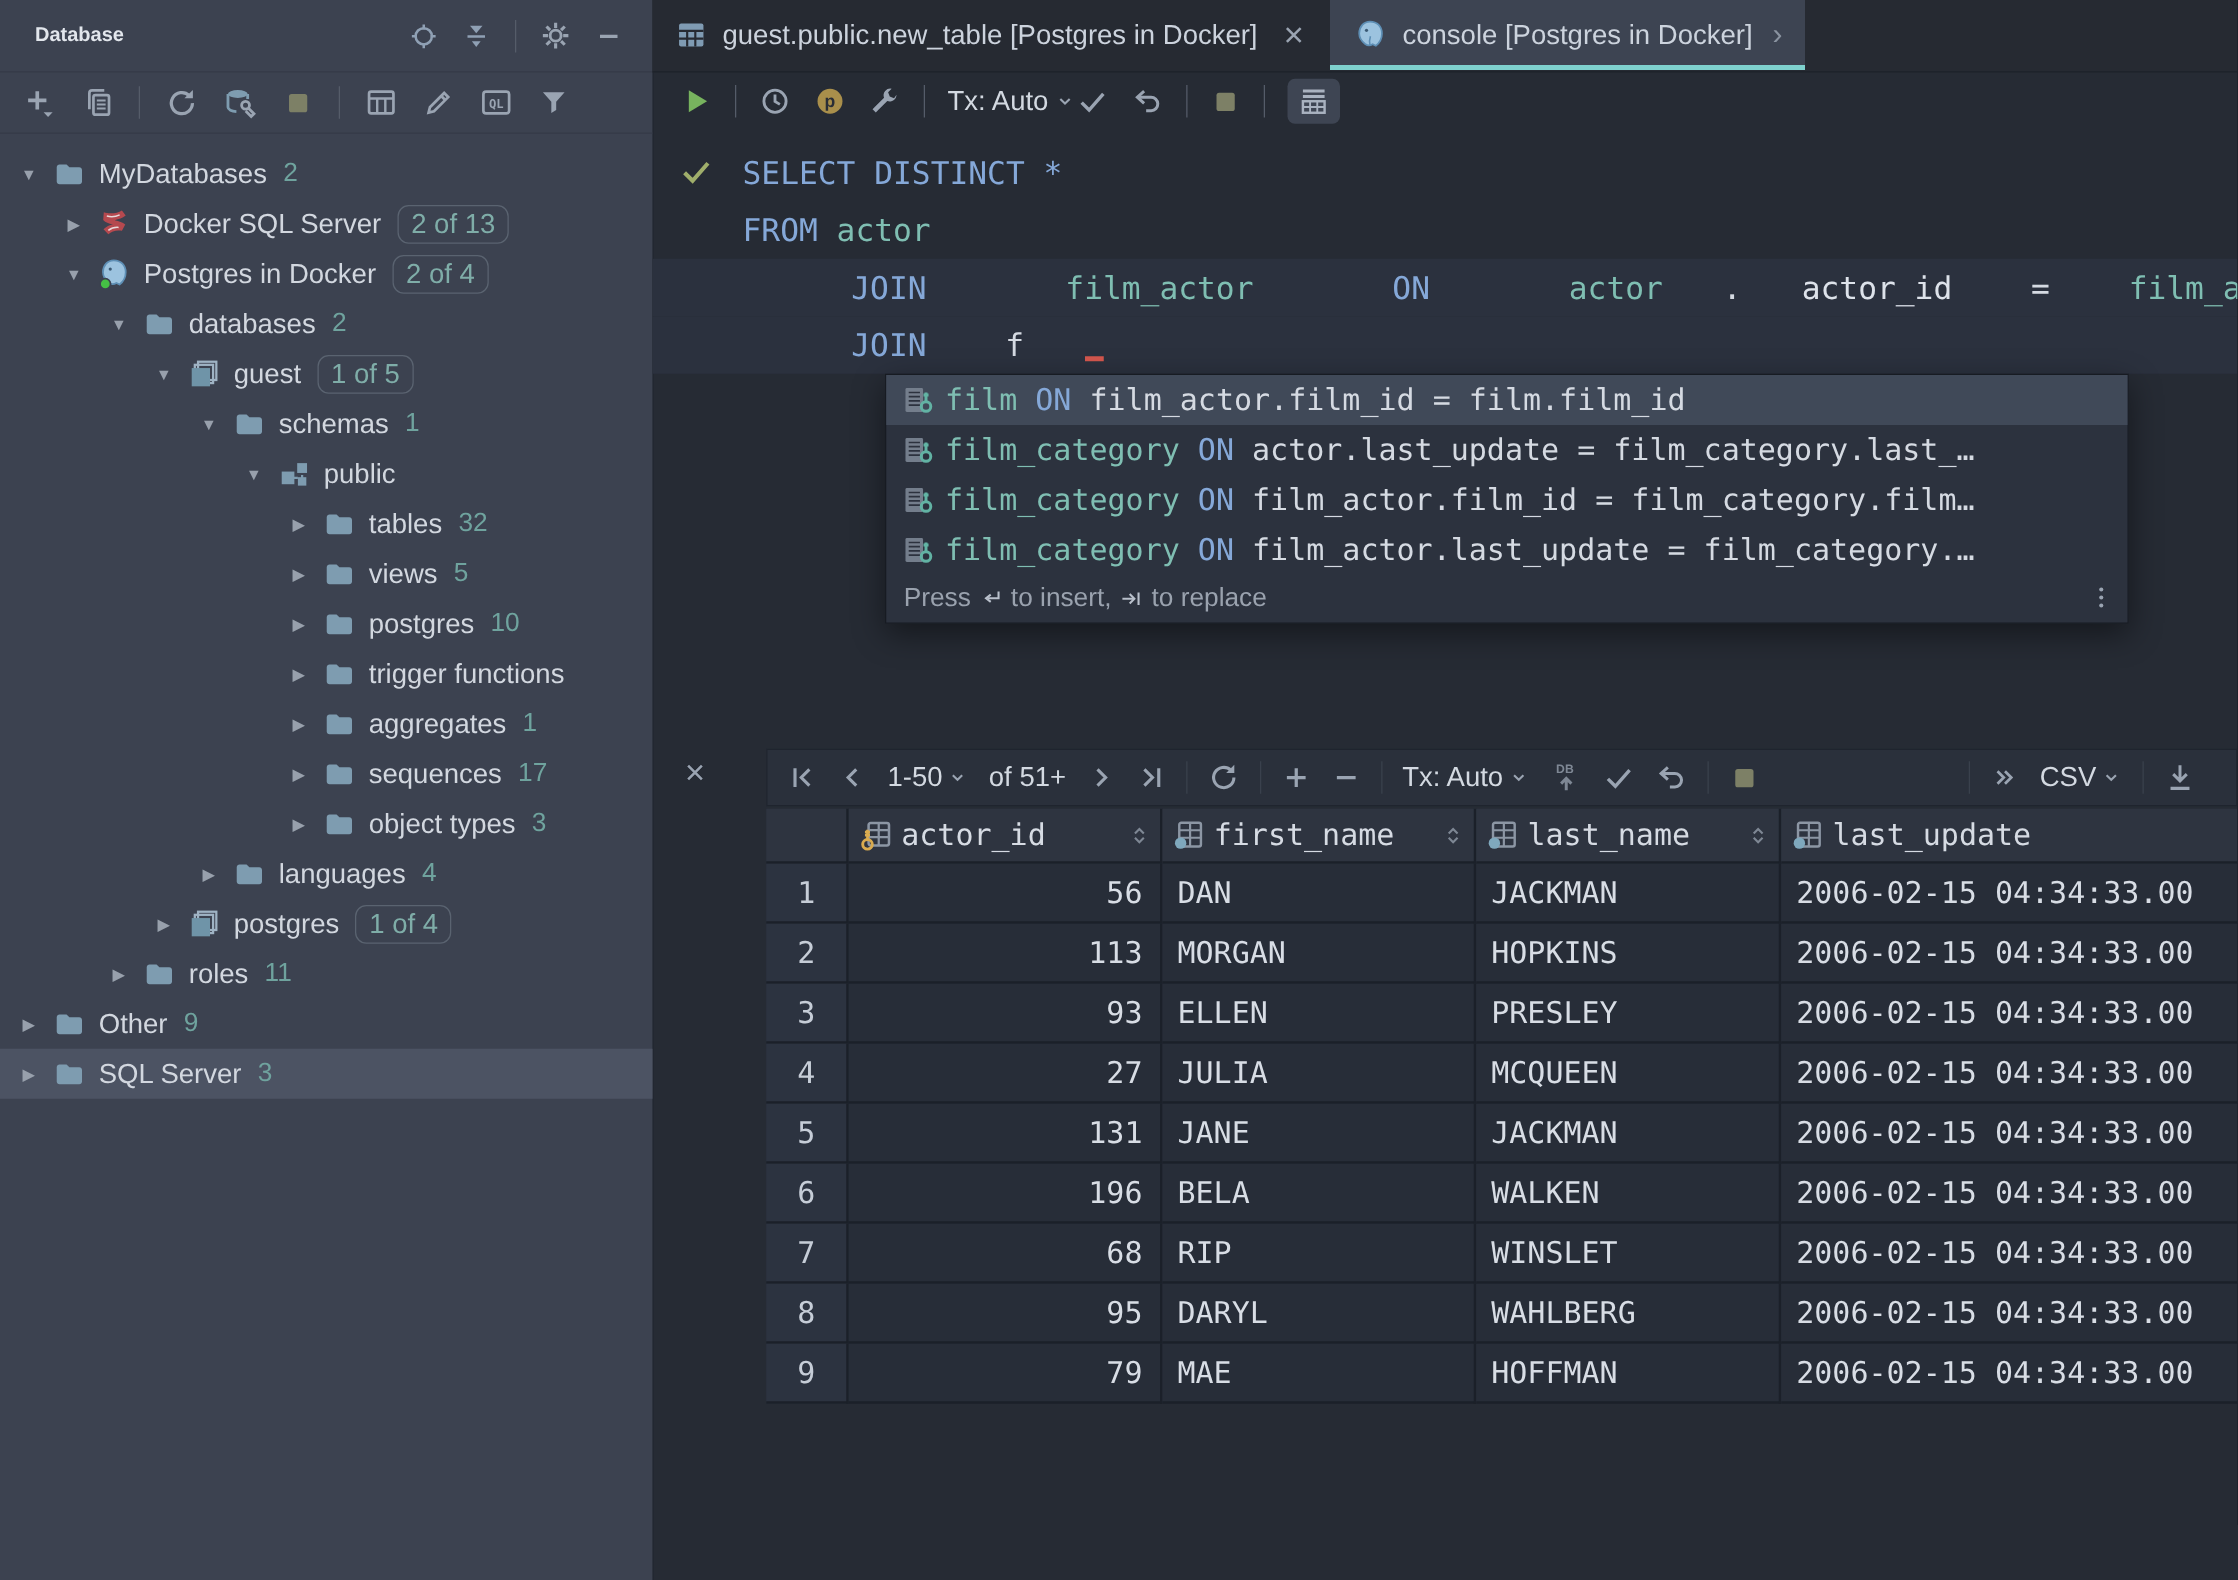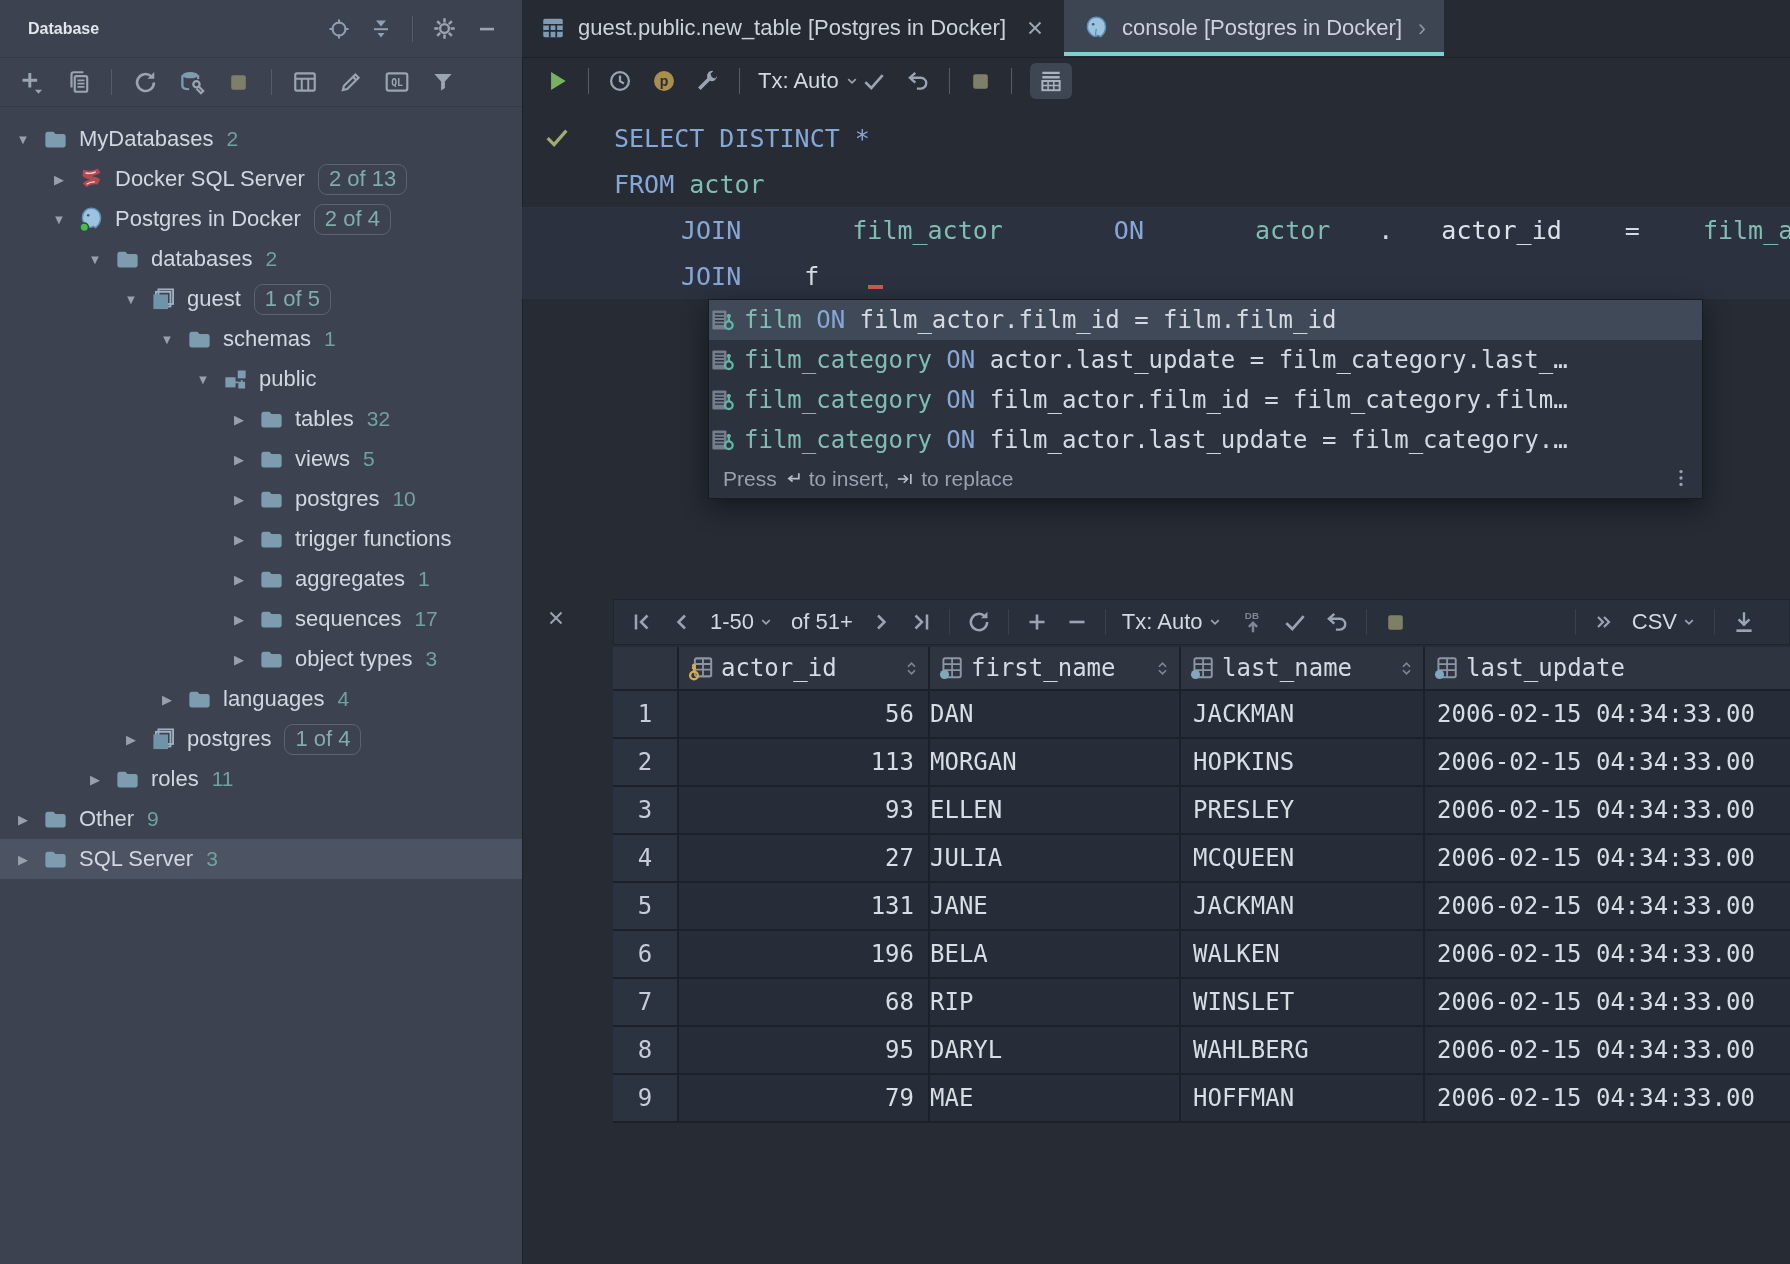--- a/index.html
+++ b/index.html
@@ -40,30 +40,30 @@
   #ed-toolbar{position:absolute;left:522px;top:57px;width:1268px;height:48px;display:flex;align-items:center;padding-left:22px;box-sizing:border-box;}
   #ed-toolbar .tb-item{margin-right:18px;}
   #ed-toolbar .tb-div{margin-right:18px;}
   .tx-label{color:#d3d9e1;font-size:22px;display:flex;align-items:center;}
   .tx-label svg{margin-left:4px;}
   .tb-active{background:#3e4553;border-radius:6px;padding:5px 8px;}
 
   
   #editor{position:absolute;left:522px;top:105px;width:1268px;height:494px;}
   #code{padding-top:10px;}
-  .code-line{height:46px;display:flex;align-items:center;padding-left:92px;font-size:25px;white-space:pre;}
+  .code-line{height:46px;display:flex;align-items:center;padding-left:72px;font-size:25px;white-space:pre;}
   .code-line.hl{background:#2b313e;gap:48px;}
   .code-line.ind{padding-left:159px;}
   .kw{color:#85a8d8;} .tbl{color:#7fbeb2;} .pl{color:#d5dae2;} .fld{color:#dde2ea;}
   .caret{display:inline-block;width:15px;height:4px;background:#d4574e;margin-left:1px;transform:translateY(11px);}
   #gutter-check{position:absolute;left:21px;top:21px;}
 
   
   #popup{position:absolute;left:708px;top:299px;width:995px;height:200px;background:#2c323e;border:1px solid #171b22;box-sizing:border-box;box-shadow:0 8px 24px rgba(0,0,0,.45);z-index:20;}
-  .pop-row{height:40px;display:flex;align-items:center;font-size:24px;white-space:pre;overflow:hidden;}
+  .pop-row{height:40px;display:flex;align-items:center;padding-left:12px;font-size:24px;white-space:pre;overflow:hidden;}
   .pop-row.selected{background:#404958;}
   .pop-icon{margin-right:8px;display:flex;flex:none;}
   #popup-footer{height:38px;display:flex;align-items:center;padding-left:14px;color:#9aa2ae;font-size:21px;position:relative;}
   #popup-footer .gl{margin:0 6px;display:flex;}
   #popup-kebab{position:absolute;right:10px;top:7px;}
 
   
   #results-close{position:absolute;left:545px;top:607px;}
   #res-toolbar{position:absolute;left:613px;top:599px;width:1177px;height:46px;background:#2a303b;border:1px solid #1f242e;box-sizing:border-box;display:flex;align-items:center;padding:0 16px;}
   #res-toolbar .tb-item{margin-right:16px;}
@@ -73,21 +73,21 @@
   .push-right{margin-left:auto;}
 
   #grid{position:absolute;left:613px;top:647px;width:1177px;}
   .g-row{display:flex;}
   .g-cell{box-sizing:border-box;border-right:2px solid #1b2029;border-bottom:2px solid #1b2029;display:flex;align-items:center;font-size:24px;overflow:hidden;white-space:nowrap;}
   .g-head .g-cell{height:44px;background:#2e3440;color:#d6dbe3;padding-left:8px;}
   .g-body .g-cell{height:48px;background:#272d38;color:#d8dde5;}
   .g-body .c-num{background:#2c3340;color:#c6cdd7;justify-content:center;padding:0;}
   .c-num{width:66px;flex:none;}
   .c-id{width:251px;flex:none;justify-content:flex-end;padding-right:14px;}
-  .c-fn{width:251px;flex:none;}
+  .c-fn{width:251px;flex:none;padding-left:12px;}
   .c-ln{width:244px;flex:none;padding-left:12px;}
   .c-lu{width:365px;flex:none;padding-left:12px;border-right:none!important;}
   .g-head .c-id{justify-content:flex-start;padding-right:0;}
   .h-icon{margin-right:7px;display:flex;flex:none;}
   .h-sort{margin-left:auto;margin-right:8px;display:flex;flex:none;}
 </style>
 </head>
 <body>
 
 <div id="app">

